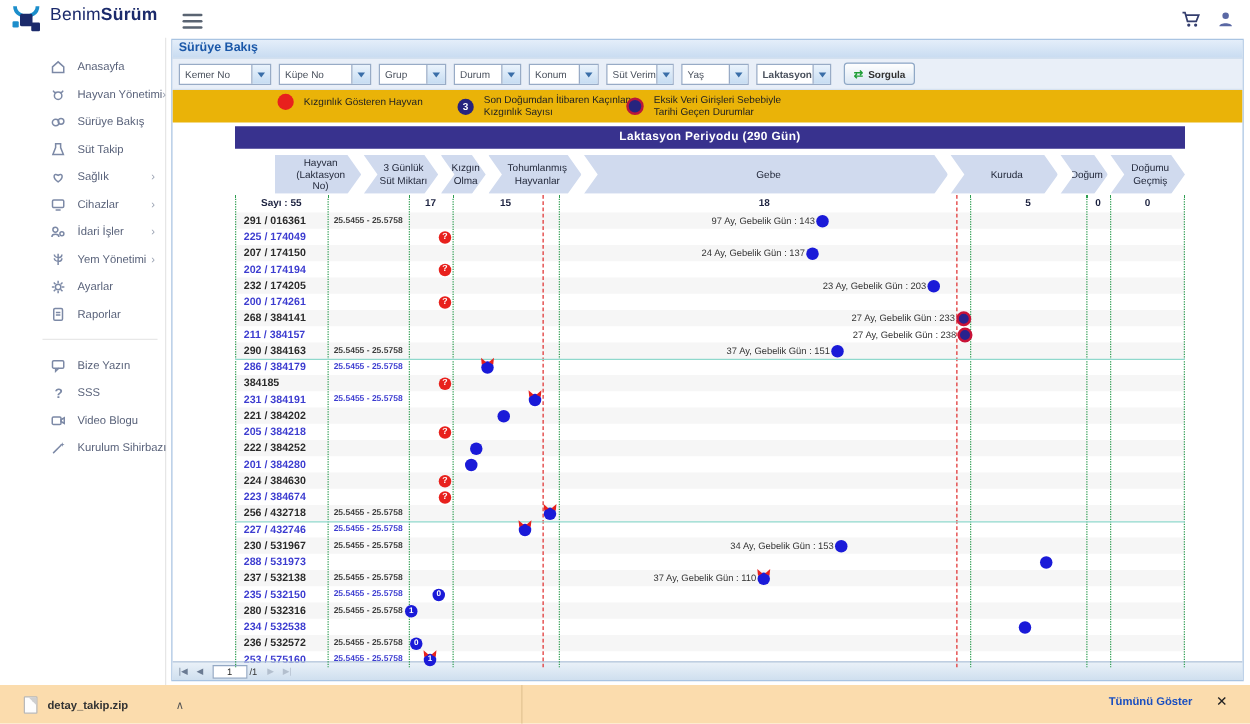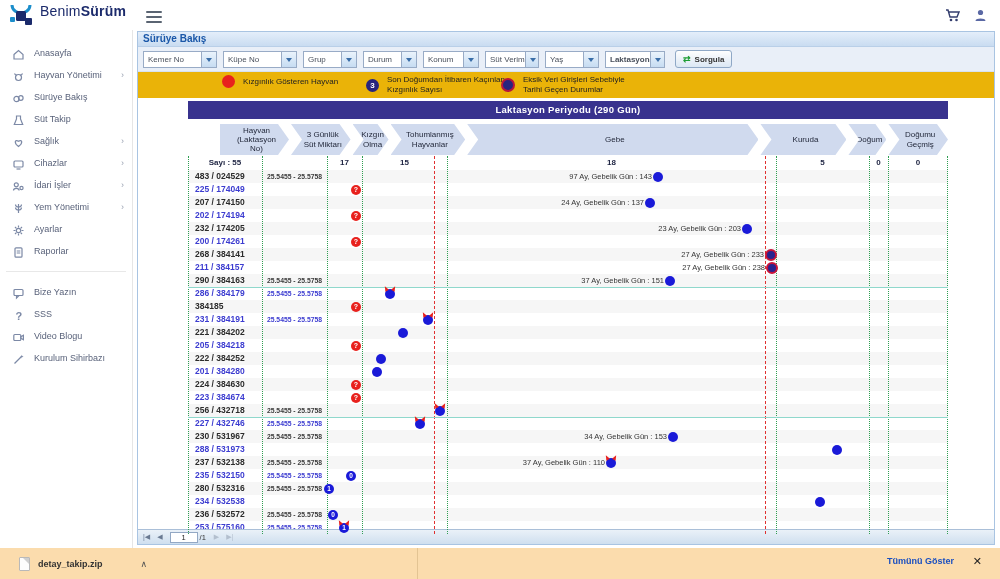--- a/index.html
+++ b/index.html
@@ -11,21 +11,21 @@
   #logo { position:absolute; left:6px; top:3px; display:flex; align-items:flex-start; }
   #logo .logo-text { font-size:14px; color:#1b2a6b; margin-left:4px; letter-spacing:.2px; }
   #logo .logo-text b { font-weight:bold; }
   #hamburger { position:absolute; left:146px; top:8px; width:16px; height:14px; cursor:pointer; }
   #hamburger div { height:2px; background:#5a6472; margin:3px 0; border-radius:1px; }
   .topbar-icon { position:absolute; top:8px; width:15px; height:15px; }
   #cart-icon { right:40px; }
   #user-icon { right:12px; }
 
   
-  #sidebar { position:absolute; left:0; top:30px; width:133px; height:518px; background:#fff; border-right:1px solid #e6e6e6; padding-top:12px; }
+  #sidebar { position:absolute; left:0; top:30px; width:133px; height:518px; background:#fff; border-right:1px solid #e6e6e6; padding-top:12px;padding-left:28px; }
   .side-item { display:flex; align-items:center; height:22px; padding:0 8px 0 12px; cursor:pointer; }
   .side-item .sicon { width:13px; height:13px; margin-right:9px; flex:none; }
   .side-item .slabel { font-size:9px; color:#59627a; flex:1; white-space:nowrap; }
   .side-item .sarrow { font-size:9px; color:#9aa2b2; }
   #side-divider { border-top:1px solid #e8e8e8; margin:9px 6px 9px 6px; }
 
   
   #main { position:absolute; left:134px; top:30px; width:866px; height:515px; background:#fff; }
   #panel { position:absolute; left:3px; top:1px; width:858px; height:514px; border:1px solid #a9c4e2; background:#fff; overflow:hidden; }
   #panel-title { height:15px; background:linear-gradient(#e4eefa,#c9dcf1); border-bottom:1px solid #b9cfe8; font-size:10px; font-weight:bold; color:#1a57a8; padding:1px 0 0 5px; }
@@ -306,21 +306,21 @@
             <div class="count-cell" style="width: 65px;"></div>
             <div class="count-cell" style="width: 35px;">17</div>
             <div class="count-cell" style="width: 85px;">15</div>
             <div class="count-cell" style="width: 329px;">18</div>
             <div class="count-cell" style="width: 93px;">5</div>
             <div class="count-cell" style="width: 19px;">0</div>
             <div class="count-cell" style="width: 60px;">0</div>
           </div>
         <div id="rows">
             <div class="row">
-              <span class="cell-animal">483 / 024529</span>
+              <span class="cell-animal">291 / 016361</span>
               <span class="cell-milk">25.5455 - 25.5758</span>
               <span class="mk-label" style="right: 296px;">97 Ay, Gebelik Gün : 143</span>
               <span class="mk dot" style="left: 465px;"></span>
             </div>
             <div class="row bluerow">
               <span class="cell-animal">225 / 174049</span>
               <span class="mk heat" style="left: 163px;">?</span>
             </div>
             <div class="row">
               <span class="cell-animal">207 / 174150</span>

